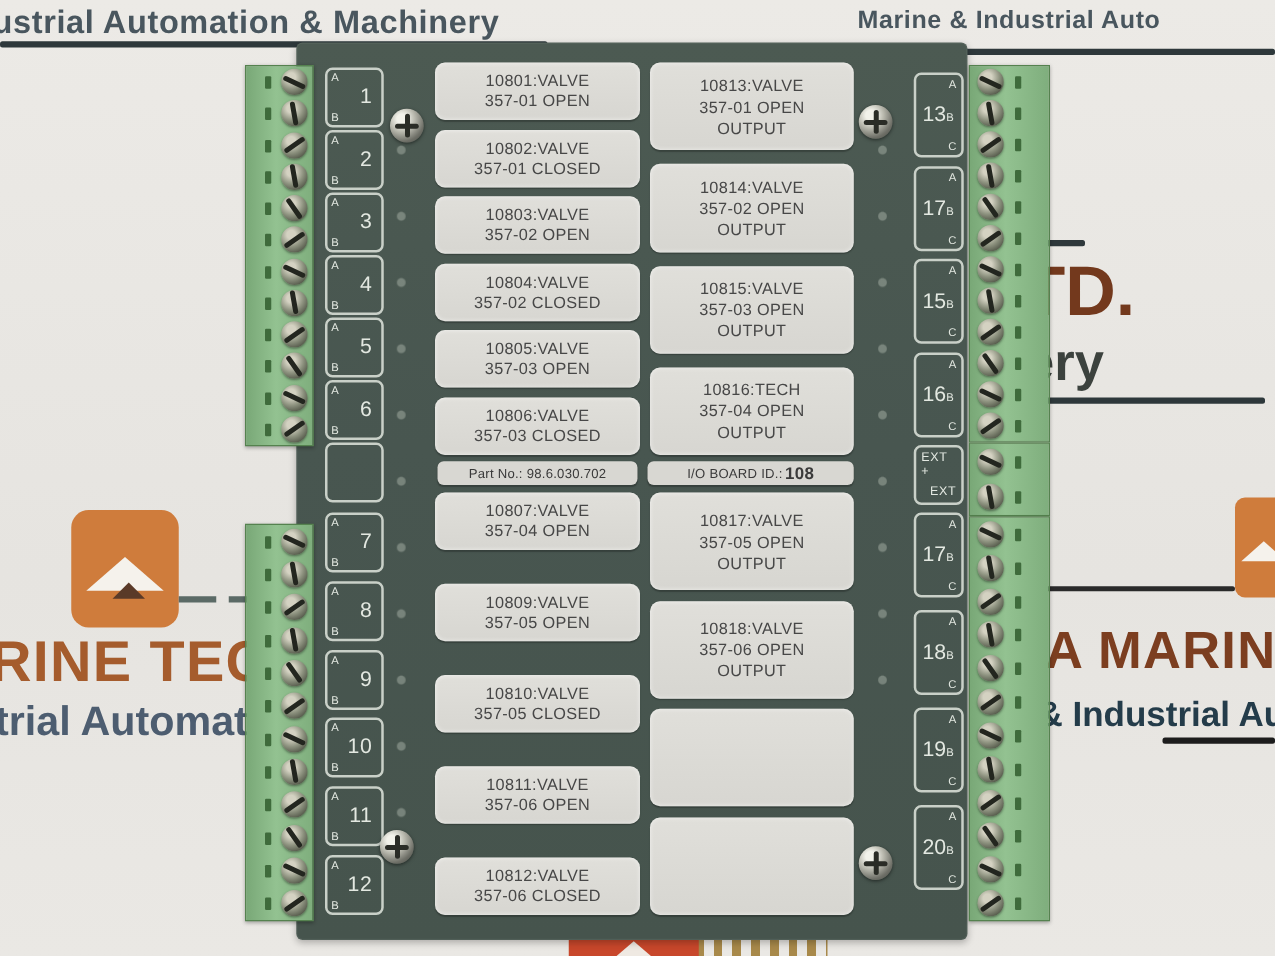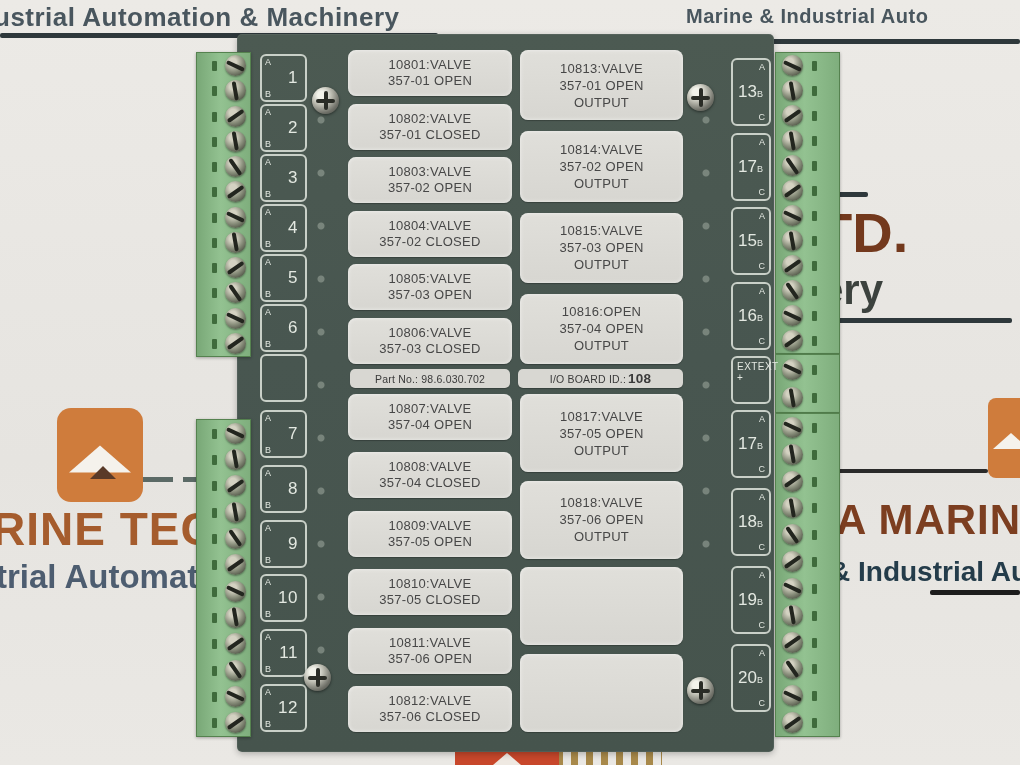--- a/index.html
+++ b/index.html
@@ -87,21 +87,21 @@
   .tbox.rbox{height:64px;}
   .tb-a{position:absolute; left:3px; top:1px; font-size:9px;}
   .tb-num{position:absolute; right:7px; top:50%; transform:translateY(-52%); font-size:17px; letter-spacing:.5px;}
   .tb-b{position:absolute; left:3px; bottom:1px; font-size:9px;}
   .rbox .tb-a{left:auto; right:4px; top:2px;}
   .rbox .tb-mid{position:absolute; left:5px; top:50%; transform:translateY(-50%); font-size:17px;}
   .rbox .tb-mid .tb-sub{font-size:9px; position:static;}
   .rbox .tb-c{position:absolute; right:4px; bottom:2px; font-size:9px;}
   .extbox{position:absolute; left:731px; top:356px; width:40px; height:48px; z-index:2;
     border:2px solid #c9d0c8; border-radius:6px; color:#e3e8e1;
-    display:flex; flex-direction:row; justify-content:space-between; padding:3px 4px; box-sizing:border-box;}
+    display:flex; flex-direction:column; justify-content:space-between; padding:3px 4px; box-sizing:border-box;align-items:flex-end;}
   .extbox span{font-size:10px; letter-spacing:.5px;}
   
   .lcol{position:absolute; display:flex; flex-direction:column; justify-content:space-between; z-index:2;}
   .lcol-lt{left:348px; top:50px; width:164px; height:314px;}
   .lcol-lb{left:348px; top:394px; width:164px; height:338px;}
   .lcol-rt{left:520px; top:50px; width:163px; height:314px;gap:11px;}
   .lcol-rb{left:520px; top:394px; width:163px; height:338px;}
   .vlabel{background:linear-gradient(180deg,#e0dfda,#d7d6d1); border-radius:8px;
     display:flex; flex-direction:column; justify-content:center; align-items:center;
     color:#474747; font-weight:normal; font-size:13px; line-height:16px; letter-spacing:.3px; text-align:center;
@@ -397,24 +397,20 @@
       </div>
 
   </div>
   <div class="lcol lcol-lb">
 
       <div class="vlabel">
         <div>10807:VALVE</div>
         <div>357-04 OPEN</div>
       </div>
 
-      <div class="vlabel">
-        <div>10808:VALVE</div>
-        <div>357-04 CLOSED</div>
-      </div>
 
       <div class="vlabel">
         <div>10809:VALVE</div>
         <div>357-05 OPEN</div>
       </div>
 
       <div class="vlabel">
         <div>10810:VALVE</div>
         <div>357-05 CLOSED</div>
       </div>
@@ -444,21 +440,21 @@
         <div>OUTPUT</div>
       </div>
 
       <div class="vlabel">
         <div>10815:VALVE</div>
         <div>357-03 OPEN</div>
         <div>OUTPUT</div>
       </div>
 
       <div class="vlabel">
-        <div>10816:OPEN</div>
+        <div>10816:TECH</div>
         <div>357-04 OPEN</div>
         <div>OUTPUT</div>
       </div>
 
   </div>
   <div class="lcol lcol-rb">
 
       <div class="vlabel">
         <div>10817:VALVE</div>
         <div>357-05 OPEN</div>

